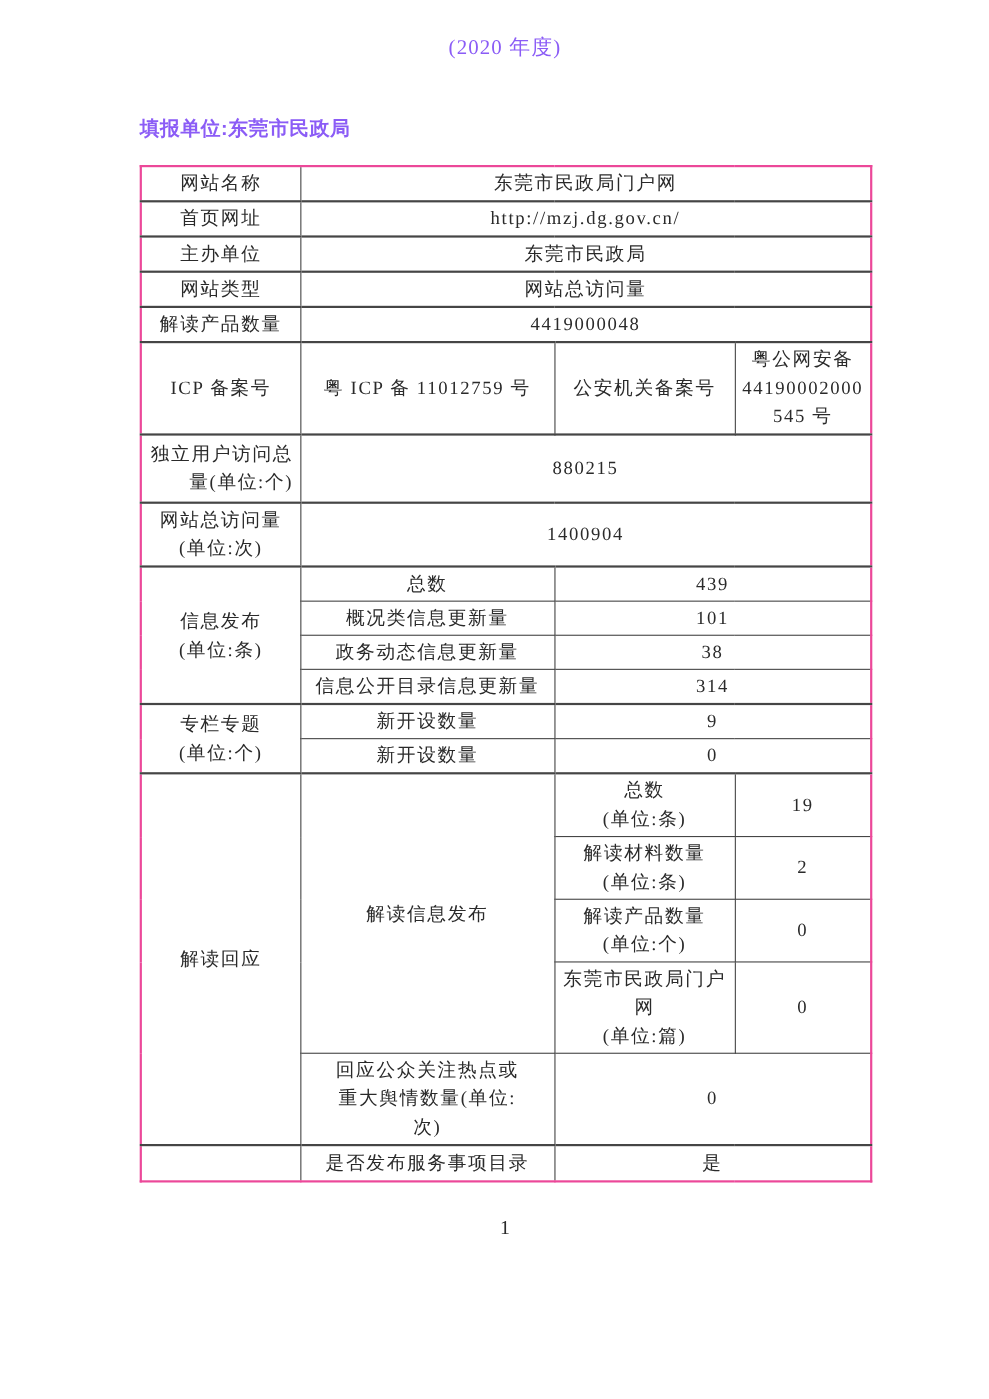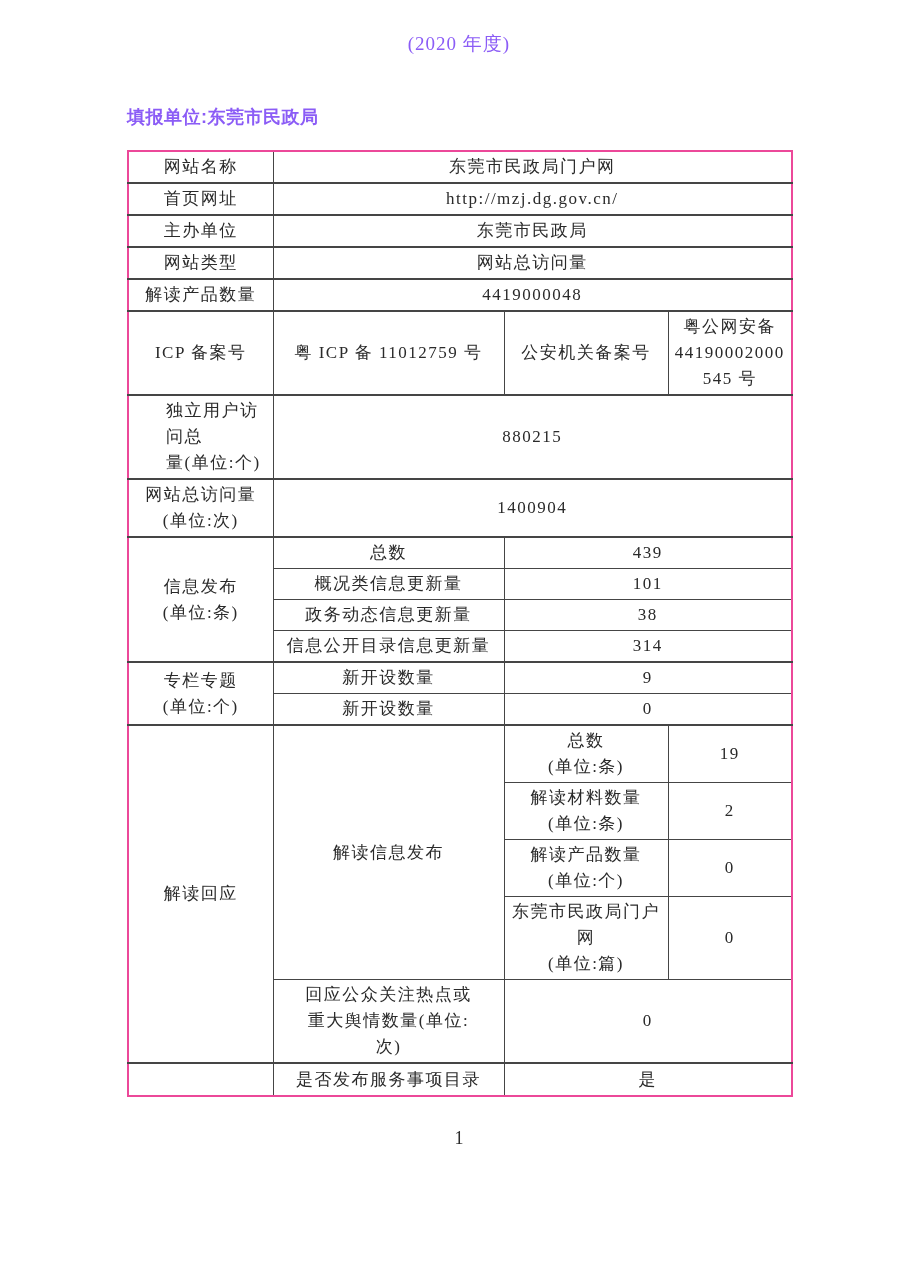--- a/index.html
+++ b/index.html
@@ -54,21 +54,21 @@
     line-height: 26px;
     letter-spacing: 1.5px;
     text-align: center;
     vertical-align: middle;
     padding: 2px 6px;
     white-space: pre-line;
     color: #2a2a2a;
     overflow: hidden;
   }
   table.report tr.major td { border-top-width: 2px; }
-  table.report td.al { text-align: left; padding-left: 37px; }
+  table.report td.al { text-align: right; }
   .page-number {
     margin-top: 31px;
     text-align: center;
     font-size: 18px;
     color: #2a2a2a;
   }
 </style>
 </head>
 <body>
 

